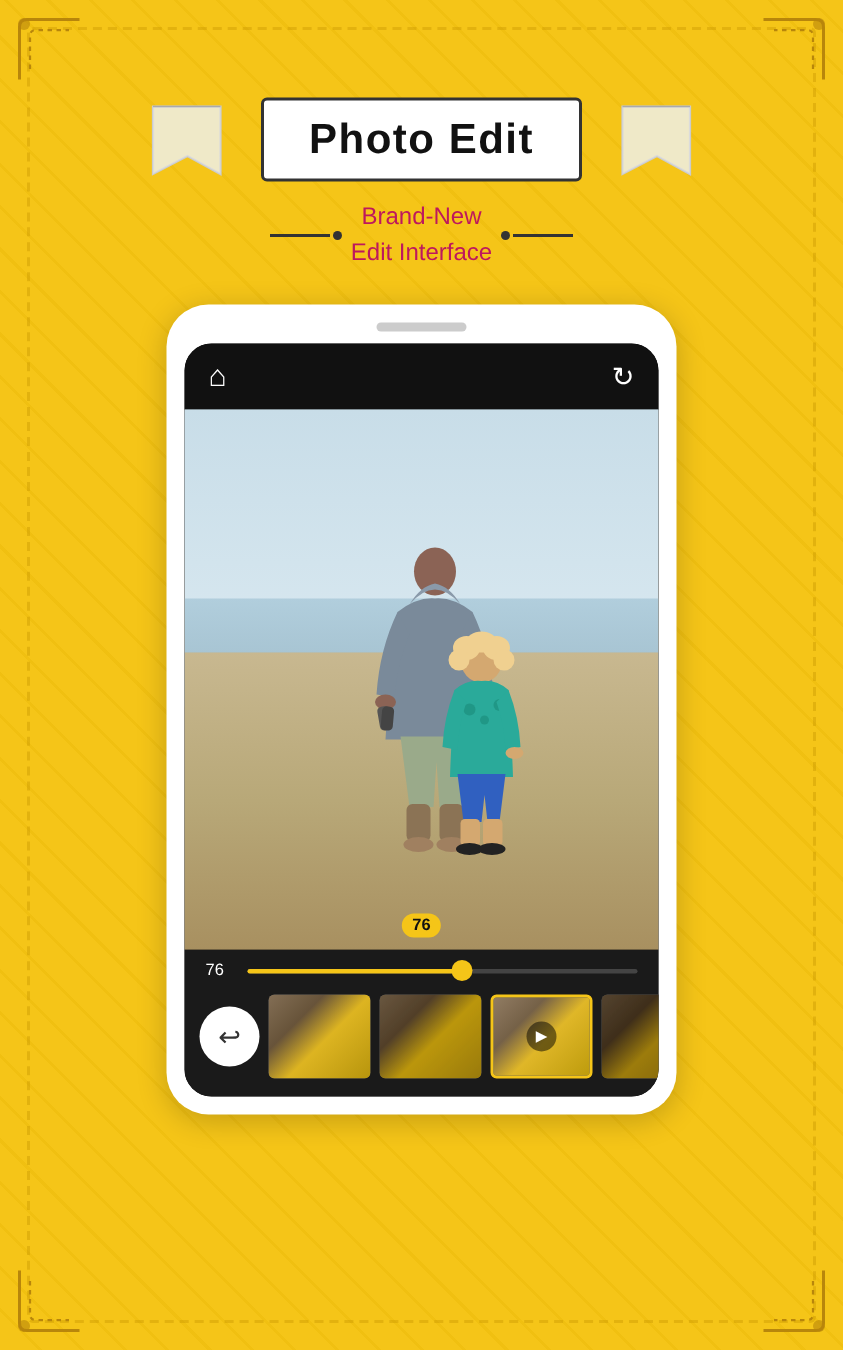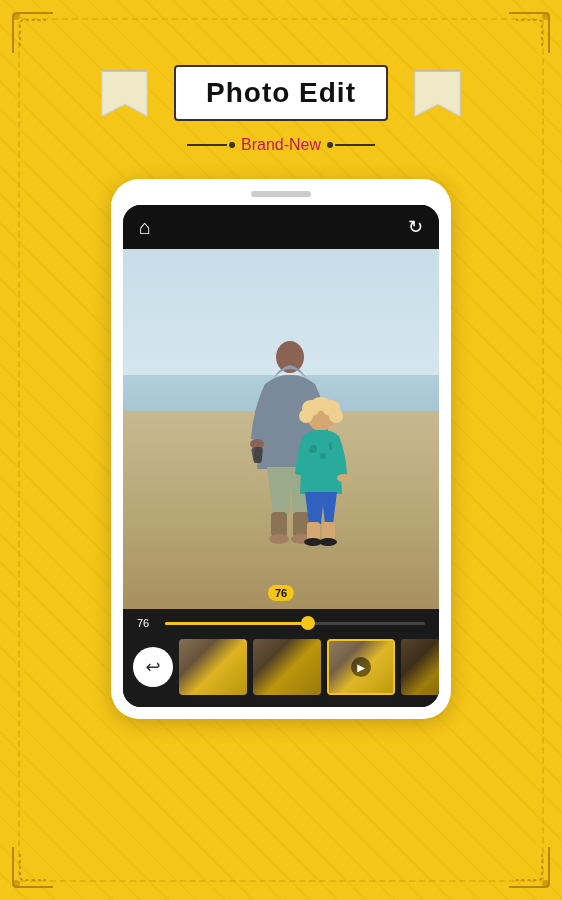--- a/index.html
+++ b/index.html
@@ -419,20 +419,21 @@
         <polygon points="5,5 5,50 28,38 50,50 50,5" fill="rgba(255,255,255,0.3)"></polygon>
         <line x1="5" y1="5" x2="50" y2="5" stroke="#aaa" stroke-width="1"></line>
       </svg>
     </div>
   </div>
 
   <div class="subtitle-row">
     <div class="subtitle-line subtitle-line-left"></div>
     <div class="subtitle-text">
       <div>Brand-New</div>
+      <div>Edit Interface</div>
     </div>
     <div class="subtitle-line subtitle-line-right"></div>
   </div>
 
   <div class="phone-mockup">
 
     <div class="phone-speaker"></div>
 
     <div class="phone-inner">
 

